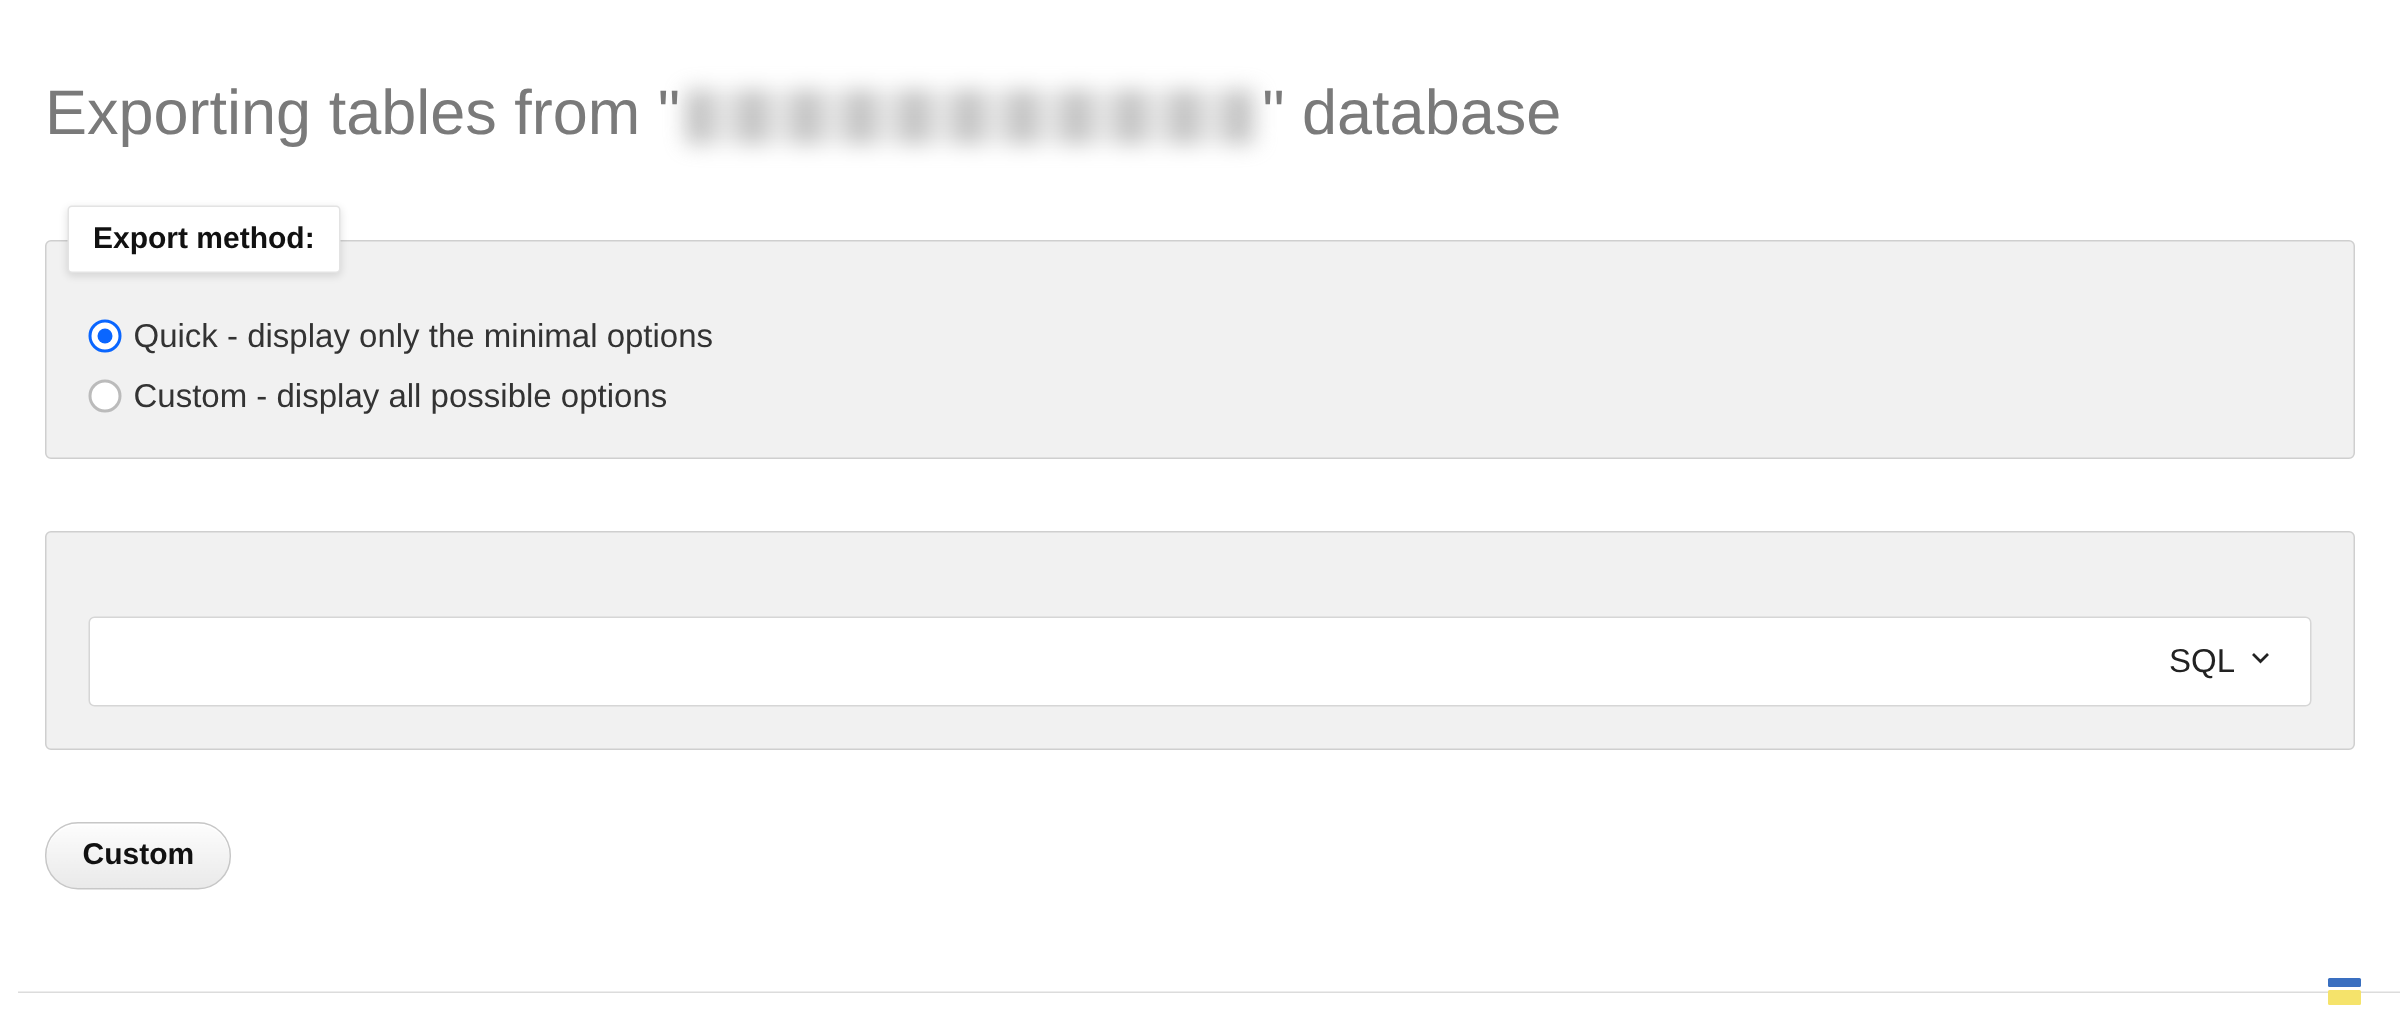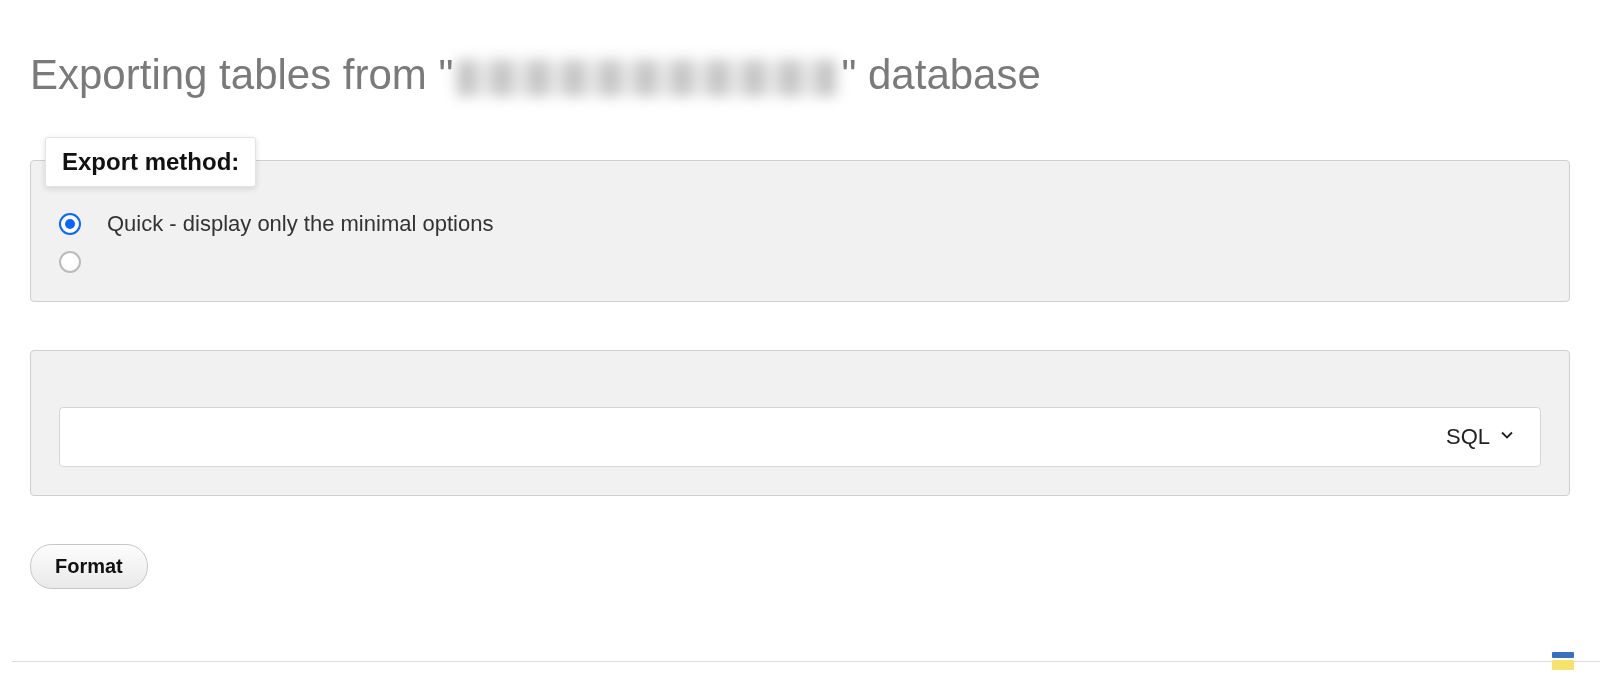--- a/index.html
+++ b/index.html
@@ -45,29 +45,29 @@
       margin-bottom: 48px;
     }
     .legend {
       position: absolute;
       top: -24px;
       left: 14px;
       background: #ffffff;
       border: 1px solid #e3e3e3;
       border-radius: 3px;
       padding: 10px 16px;
-      font-size: 24px;
+      font-size: 20px;
       font-weight: 700;
       color: #111;
       box-shadow: 0 2px 6px rgba(0,0,0,0.12);
     }
     .radio-row {
       display: flex;
       align-items: center;
-      gap: 26px;
+      gap: 8px;
       margin-bottom: 14px;
       margin-top: 10px;
     }
     .radio-row:last-child {
       margin-bottom: 0;
     }
     .radio {
       width: 22px;
       height: 22px;
       border-radius: 50%;
@@ -185,38 +185,39 @@
   <div class="fieldset">
     <div class="legend">Export method:</div>
 
     <div class="radio-row">
       <span class="radio selected"></span>
       <span class="radio-label">Quick - display only the minimal options</span>
     </div>
 
     <div class="radio-row">
       <span class="radio"></span>
+      <span class="radio-label">Custom - display all possible options</span>
     </div>
   </div>
 
   <div class="fieldset">
 
     <div class="select-wrap">
       <div class="select">
         <span class="select-value">SQL</span>
       </div>
       <span class="chevron">
         <svg viewBox="0 0 24 24">
             <polyline points="6 9 12 15 18 9"></polyline>
           </svg>
       </span>
     </div>
   </div>
 
-  <button class="export-btn">Format</button>
+  <button class="export-btn">Custom</button>
 </div>
 
 <div class="footer-area">
   <hr class="footer-hr">
   <div class="corner-icon">
     <div class="bar-blue"></div>
     <div class="bar-yellow"></div>
   </div>
 </div>
 

